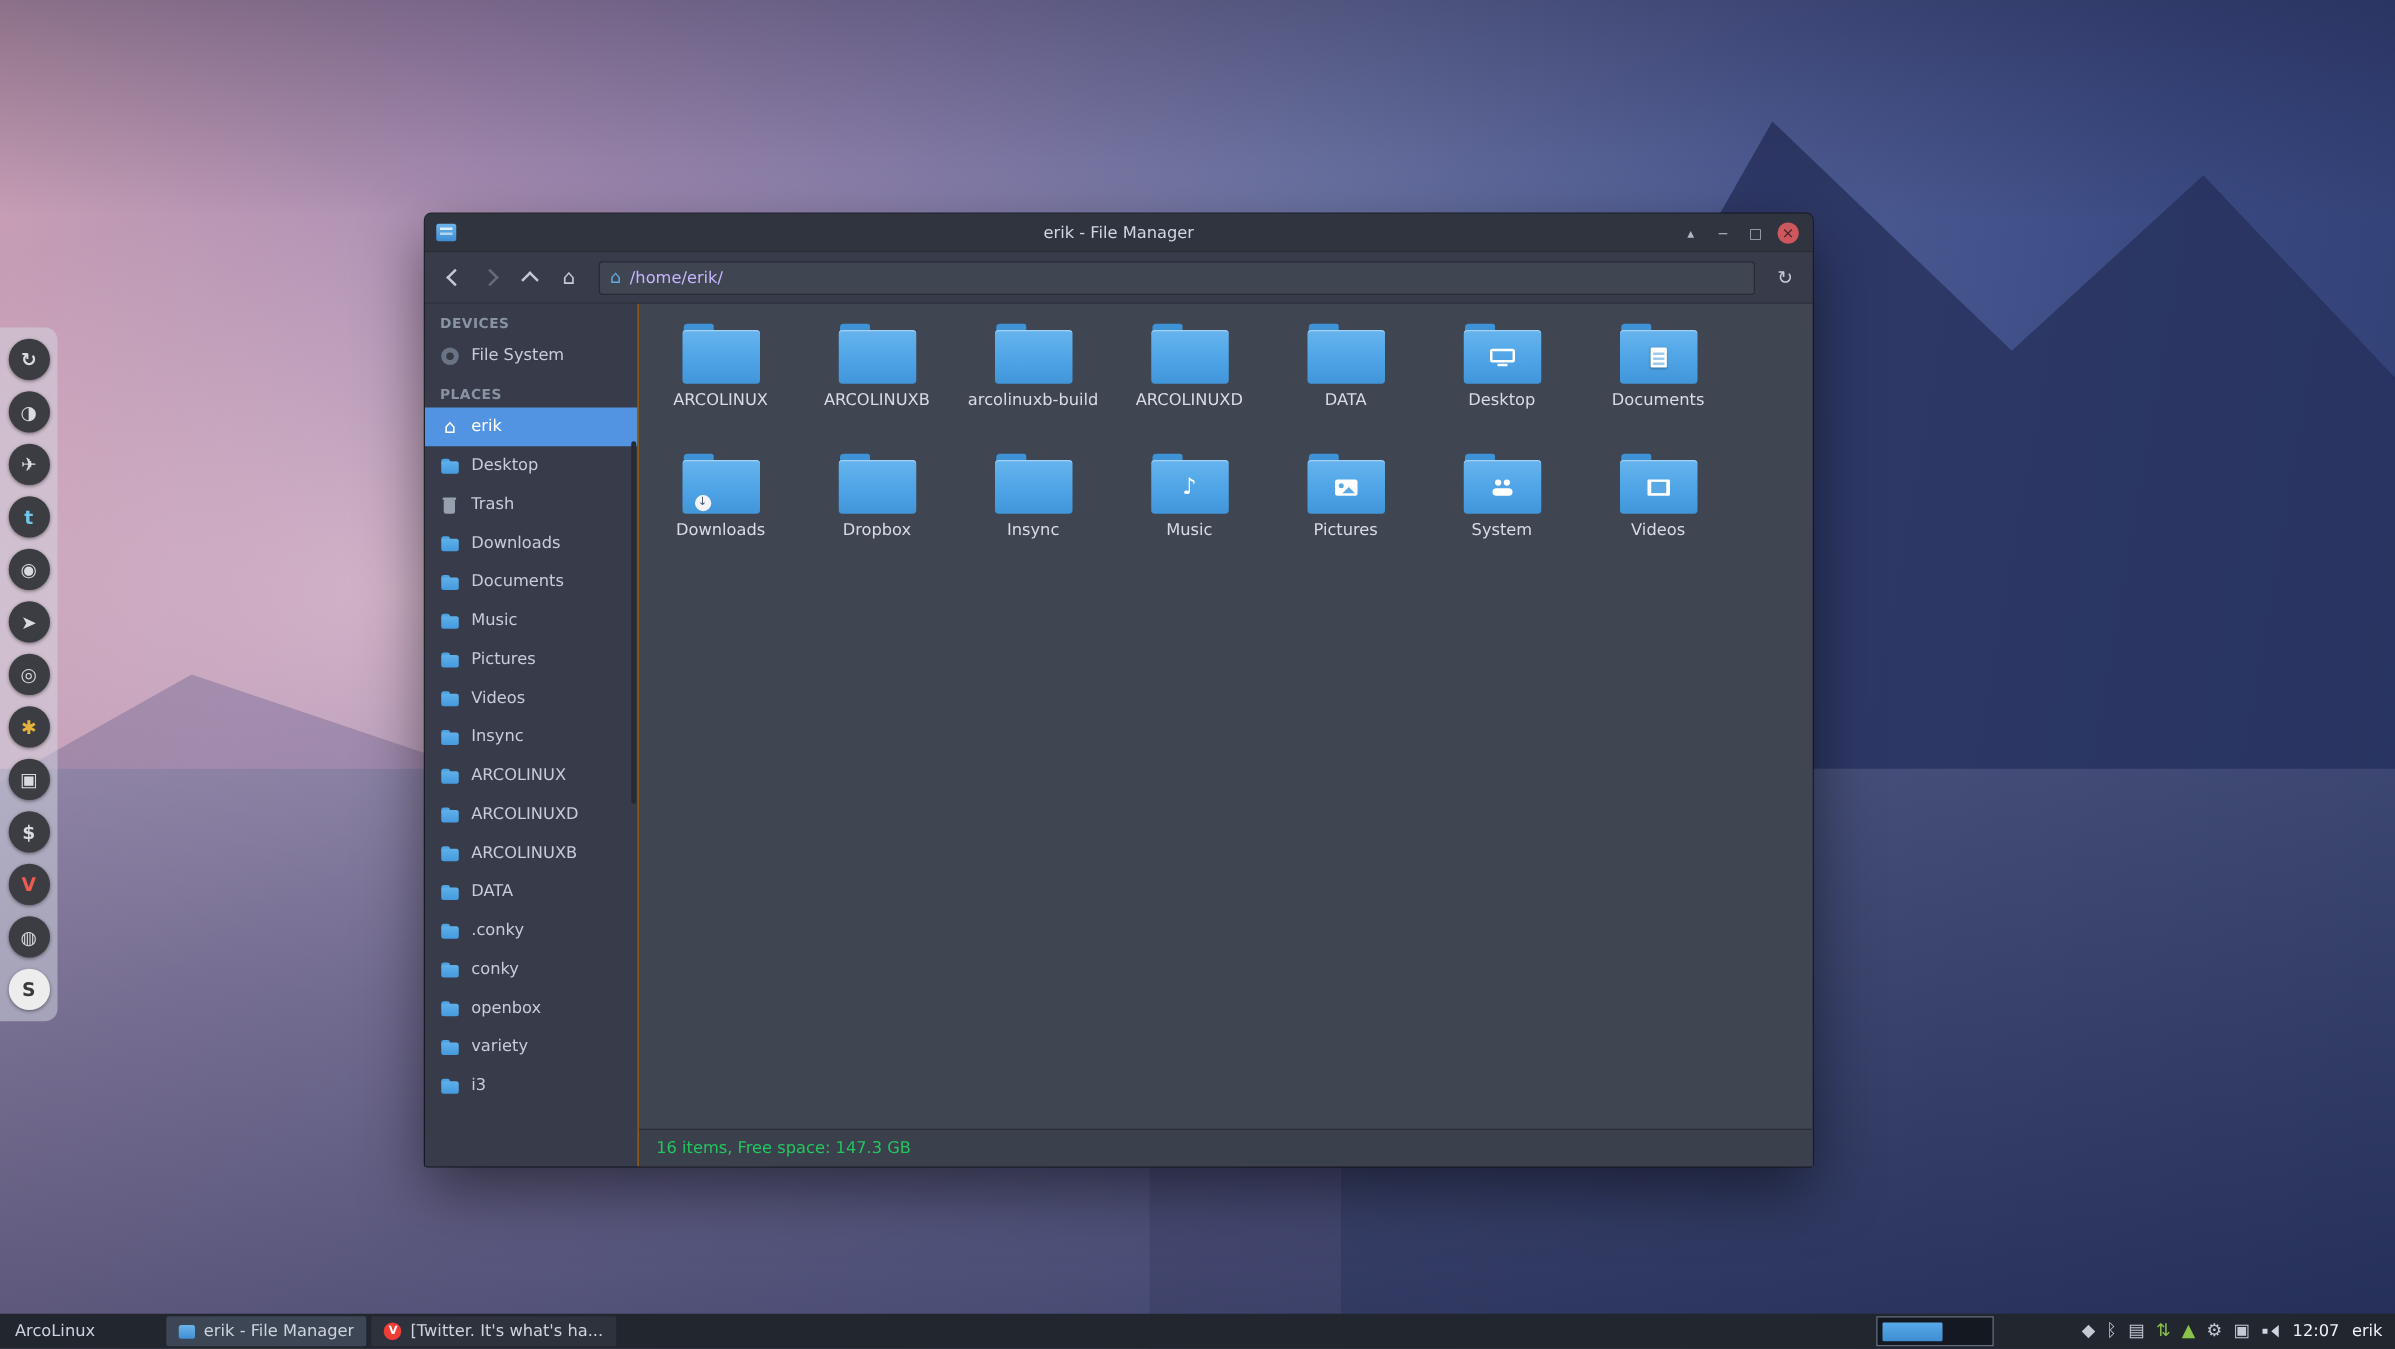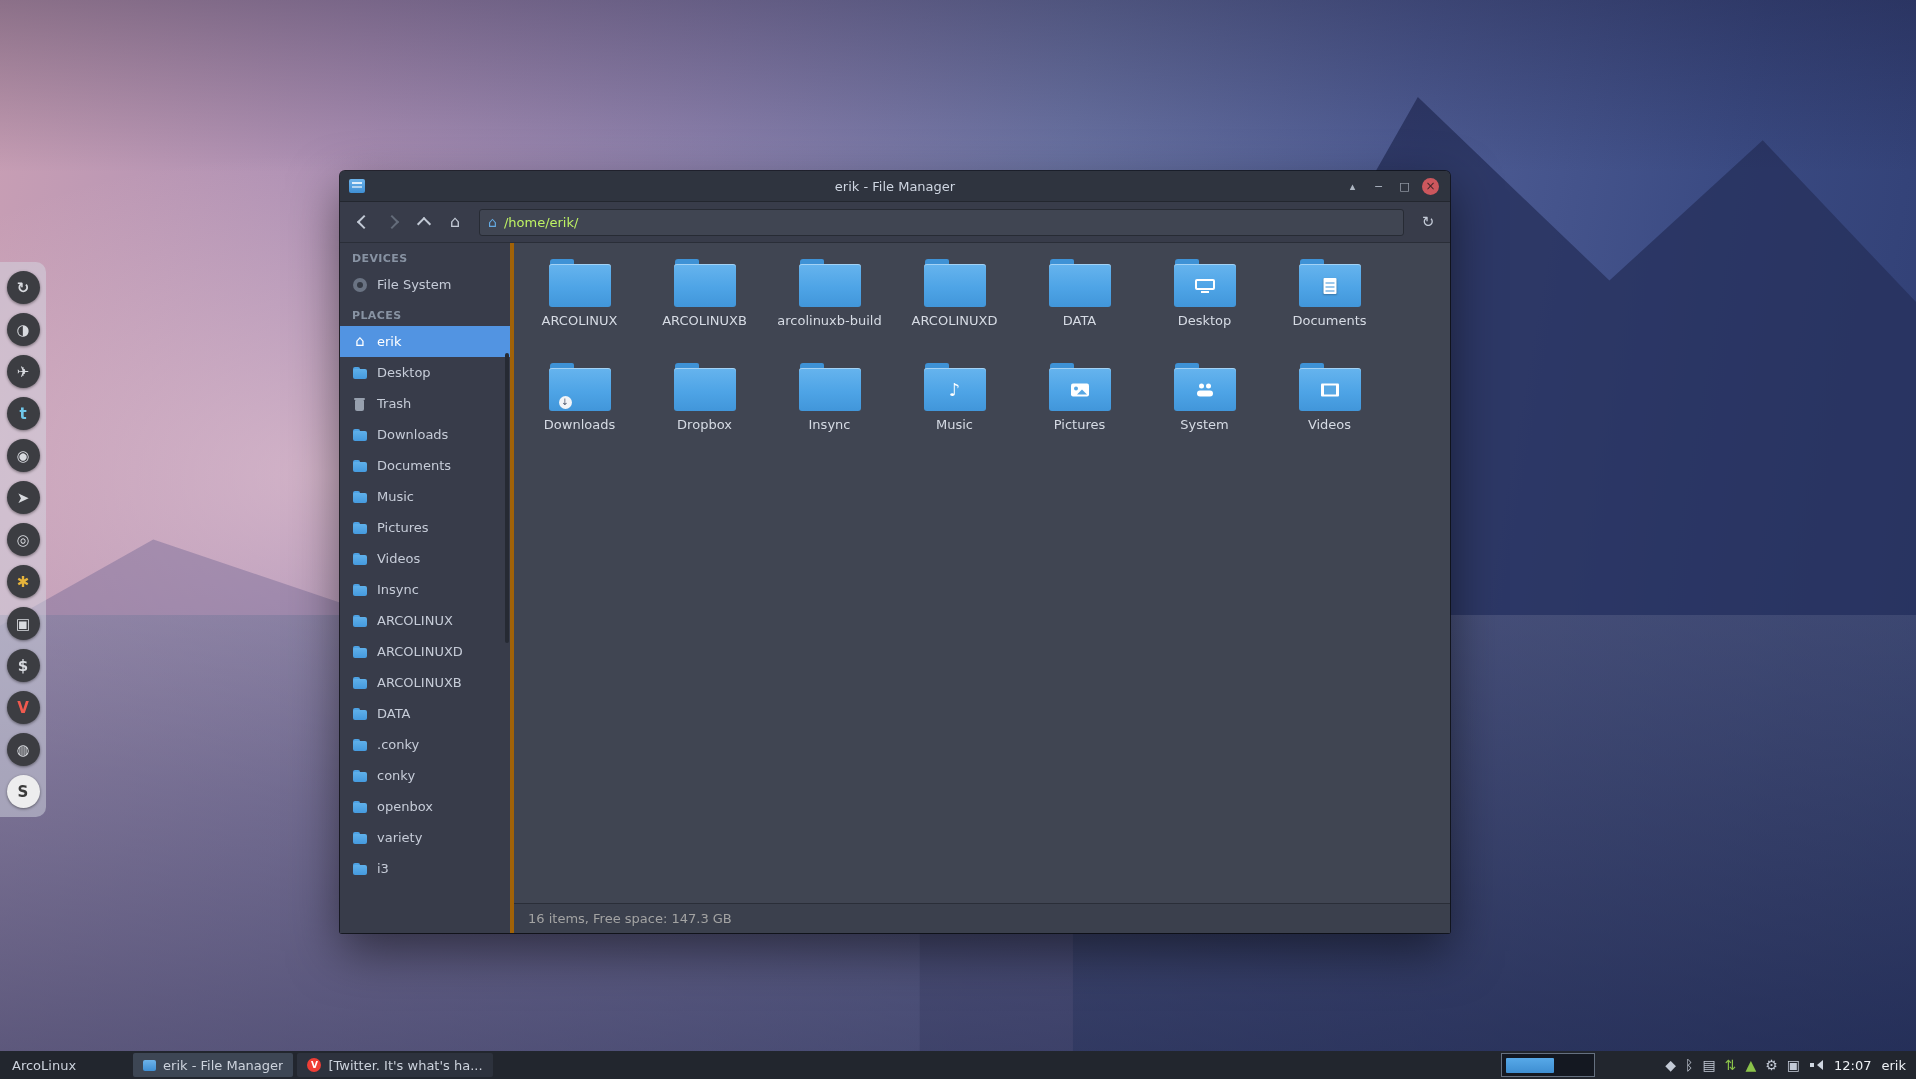--- a/index.html
+++ b/index.html
@@ -48,25 +48,25 @@
     display:flex;align-items:center;padding:0 9px;gap:5px;}
   .nav-btn{width:26px;height:26px;display:flex;align-items:center;justify-content:center;border-radius:3px;}
   .chev{width:8px;height:8px;border-style:solid;border-color:#c3cad6;border-width:2px 2px 0 0;display:inline-block;}
   .chev.left{transform:rotate(-135deg);margin-left:3px;}
   .chev.right{transform:rotate(45deg);border-color:#646c7a;margin-right:3px;}
   .chev.up{transform:rotate(-45deg);margin-top:4px;}
   .glyph-btn{font-size:16px;color:#c3cad6;line-height:1;}
   .path-bar{flex:1;height:25px;margin:0 6px;background:#404552;border:1px solid #272b34;
     border-radius:3px;display:flex;align-items:center;padding:0 8px;gap:7px;}
   .path-home{color:#64aae2;font-size:14px;line-height:1;}
-  .path-text{font-size:13px;color:#bef264;}
+  .path-text{font-size:13px;color:#c4b5fd;}
   .refresh{font-size:15px;color:#c3cad6;line-height:1;}
 
   .window-body{flex:1;display:flex;min-height:0;}
-  .sidebar{width:170px;flex:none;background:#383c4a;border-right:4px solid #a16207;position:relative;overflow:hidden;}
+  .sidebar{width:170px;flex:none;background:#383c4a;border-right:1px solid #a16207;position:relative;overflow:hidden;}
   .sb-header{font-size:11px;font-weight:bold;color:#8893a3;letter-spacing:.4px;padding:9px 12px 4px;}
   .sb-item{height:31px;display:flex;align-items:center;gap:9px;padding:0 12px;font-size:13px;color:#c6ccd8;}
   .sb-item.selected{background:#5294e2;color:#ffffff;}
   .sb-icon{width:16px;height:16px;display:flex;align-items:center;justify-content:center;flex:none;position:relative;}
   .ic-home{color:#fff;font-size:15px;line-height:1;}
   .ic-folder::before{content:"";position:absolute;top:2px;left:1px;width:7px;height:4px;background:#4da2e4;border-radius:2px 2px 0 0;}
   .ic-folder::after{content:"";position:absolute;top:4px;left:1px;width:14px;height:10px;
     background:linear-gradient(#5fb0ea,#459ade);border-radius:2px;}
   .ic-trash::before{content:"";position:absolute;top:4px;left:3px;width:9px;height:11px;background:#97a0ae;border-radius:1px 1px 2px 2px;}
   .ic-trash::after{content:"";position:absolute;top:2px;left:2px;width:11px;height:2px;background:#97a0ae;border-radius:1px;}
@@ -100,21 +100,21 @@
   .em-people{width:18px;height:13px;}
   .em-people::before{content:"";position:absolute;top:0;left:3px;width:5px;height:5px;border-radius:50%;background:#fff;box-shadow:7px 0 0 #fff;}
   .em-people::after{content:"";position:absolute;bottom:0;left:1px;width:16px;height:6px;border-radius:3px;background:#fff;}
   .em-template{width:18px;height:12px;border:2px dashed #fff;border-radius:2px;}
   .em-film{width:18px;height:13px;background:#fff;border-radius:1px;}
   .em-film::before{content:"";position:absolute;left:3px;top:2px;right:3px;bottom:2px;background:#58a8e4;}
   .em-download{left:10px;top:auto;bottom:2px;transform:none;width:13px;height:13px;border-radius:50%;background:#f2f4f7;}
   .em-download::before{content:"↓";position:absolute;inset:0;color:#4a556b;font-size:9px;line-height:13px;text-align:center;}
 
   .status-bar{height:29px;flex:none;border-top:1px solid #2a2e38;background:#3b404d;
-    display:flex;align-items:center;padding-left:14px;font-size:13px;color:#a3a3a3;}
+    display:flex;align-items:center;padding-left:14px;font-size:13px;color:#22c55e;}
 
   
   .taskbar{position:absolute;left:0;right:0;bottom:0;height:28px;background:#22262e;z-index:5;
     display:flex;align-items:center;font-size:13px;color:#cdd3dd;}
   .tb-menu{padding:0 12px;height:100%;display:flex;align-items:center;}
   .taskbar-tasks{display:flex;align-items:center;height:100%;gap:4px;margin-left:45px;}
   .task{display:flex;align-items:center;gap:7px;height:24px;padding:0 10px;background:#2d323d;border-radius:2px;max-width:250px;}
   .task.active{background:#3d4654;}
   .task-label{white-space:nowrap;overflow:hidden;text-overflow:ellipsis;}
   .task-icon-fm{width:13px;height:11px;background:linear-gradient(#6db3ea,#3f8fd4);border-radius:2px;flex:none;}

